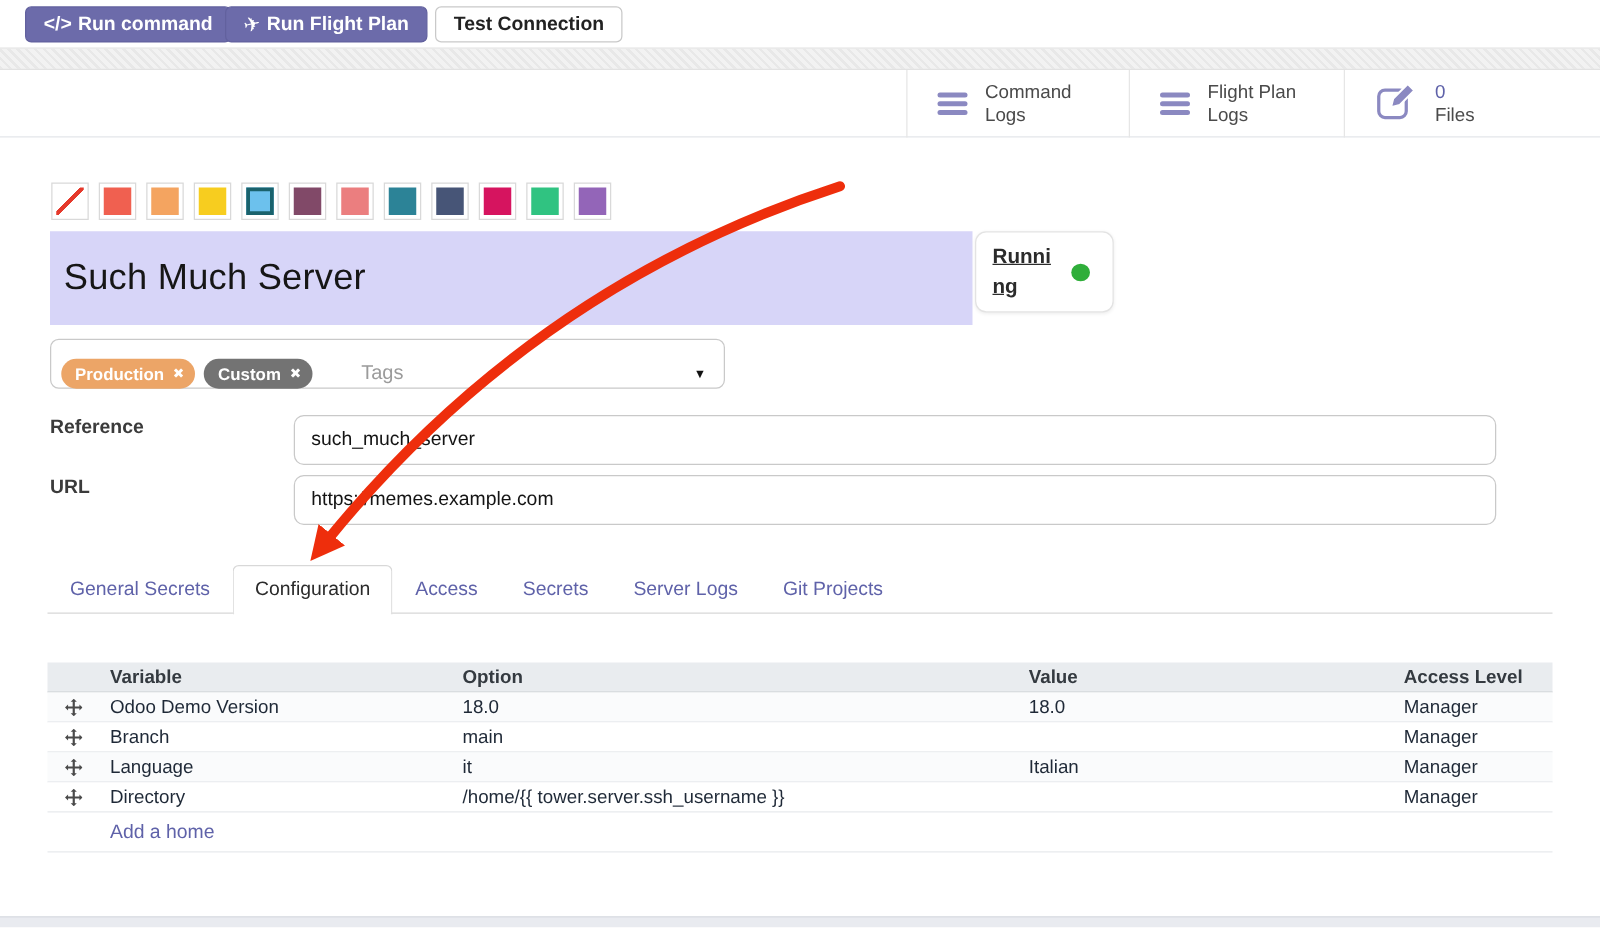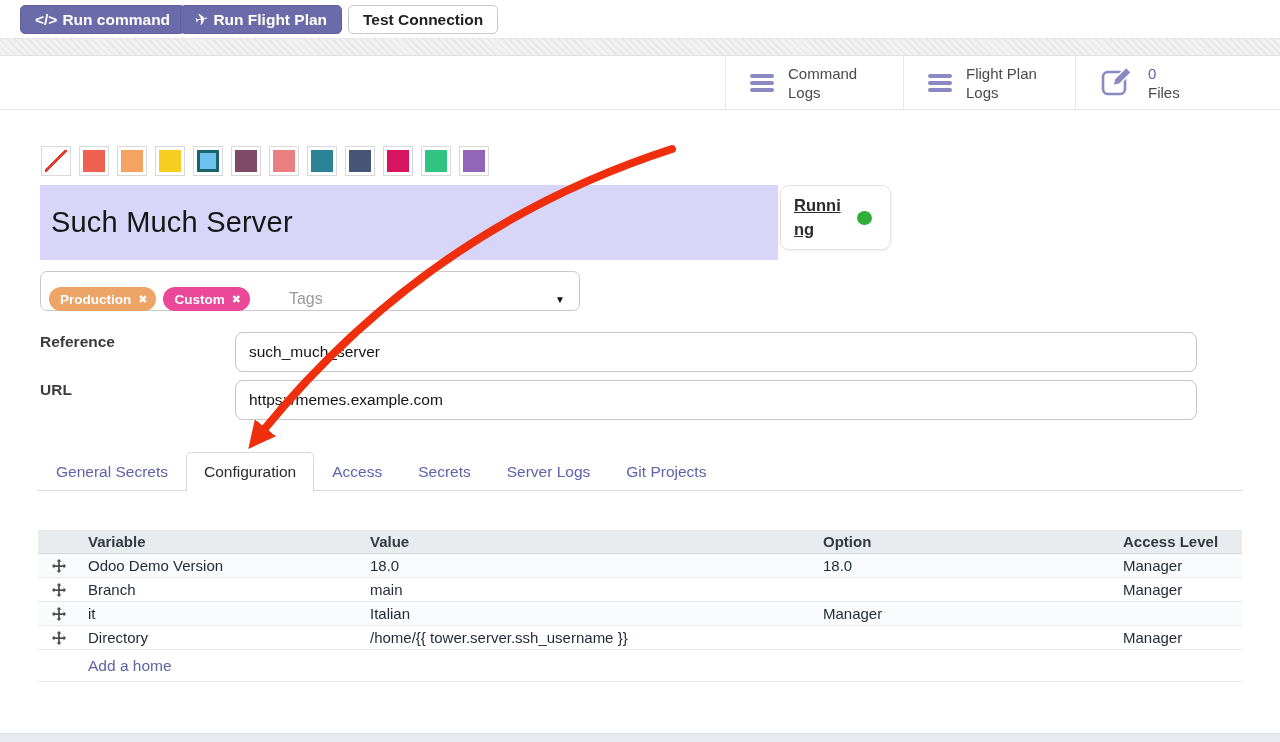--- a/index.html
+++ b/index.html
@@ -206,21 +206,21 @@
     <div class="status-badge">
       <span class="status-text">Running</span>
       <span class="status-dot" style="background-color: rgb(47, 174, 58);"></span>
     </div>
 
     <div class="tags-box">
       <span class="pill" style="background-color: rgb(236, 165, 103);">
         <span>Production</span>
         <span class="x">✖</span>
       </span>
-      <span class="pill" style="background-color: #ec4899;">
+      <span class="pill" style="background-color: #737373;">
         <span>Custom</span>
         <span class="x">✖</span>
       </span>
       <span class="tags-ph">Tags</span>
       <span class="caret">▼</span>
     </div>
 
     <div class="fld-label" id="lbl-reference">Reference</div>
     <div class="fld-input" id="inp-reference">
       <span>such_much_server</span>
@@ -237,22 +237,22 @@
       <div class="tab">Access</div>
       <div class="tab">Secrets</div>
       <div class="tab">Server Logs</div>
       <div class="tab">Git Projects</div>
     </div>
 
     <div class="table">
       <div class="trow head">
         <div class="tcell"></div>
         <div class="tcell">Variable</div>
+        <div class="tcell">Option</div>
         <div class="tcell">Value</div>
-        <div class="tcell">Option</div>
         <div class="tcell">Access Level</div>
       </div>
 
       <div class="trow stripe">
         <div class="handle">
           <svg viewBox="0 0 16 16" width="14" height="14">
               <path d="M8 0 L10.8 2.8 H9 V7 H13.2 V5.2 L16 8 L13.2 10.8 V9 H9 V13.2 H10.8 L8 16 L5.2 13.2 H7 V9 H2.8 V10.8 L0 8 L2.8 5.2 V7 H7 V2.8 H5.2 Z" fill="#4a4a4a"></path>
             </svg>
         </div>
         <div class="tcell">Odoo Demo Version</div>
@@ -272,20 +272,21 @@
         <div class="tcell"></div>
         <div class="tcell">Manager</div>
       </div>
 
       <div class="trow stripe">
         <div class="handle">
           <svg viewBox="0 0 16 16" width="14" height="14">
               <path d="M8 0 L10.8 2.8 H9 V7 H13.2 V5.2 L16 8 L13.2 10.8 V9 H9 V13.2 H10.8 L8 16 L5.2 13.2 H7 V9 H2.8 V10.8 L0 8 L2.8 5.2 V7 H7 V2.8 H5.2 Z" fill="#4a4a4a"></path>
             </svg>
         </div>
+        <div class="tcell">Language</div>
         <div class="tcell">it</div>
         <div class="tcell">Italian</div>
         <div class="tcell">Manager</div>
       </div>
 
       <div class="trow">
         <div class="handle">
           <svg viewBox="0 0 16 16" width="14" height="14">
               <path d="M8 0 L10.8 2.8 H9 V7 H13.2 V5.2 L16 8 L13.2 10.8 V9 H9 V13.2 H10.8 L8 16 L5.2 13.2 H7 V9 H2.8 V10.8 L0 8 L2.8 5.2 V7 H7 V2.8 H5.2 Z" fill="#4a4a4a"></path>
             </svg>

